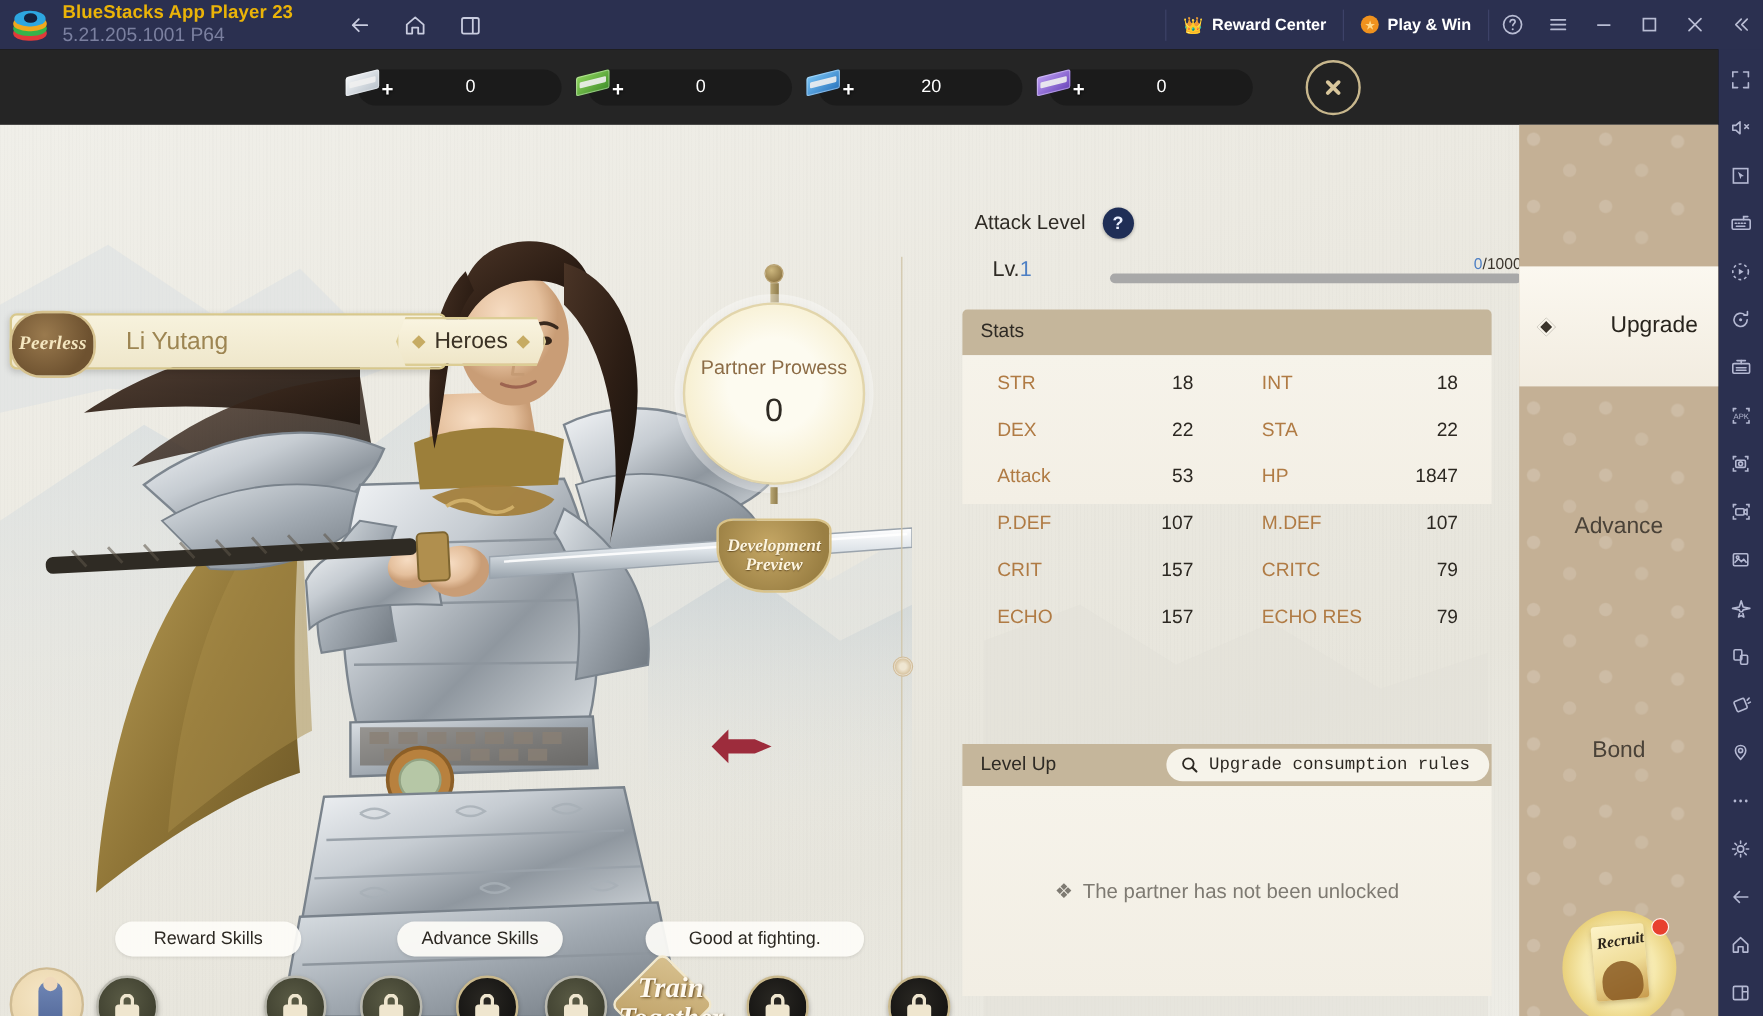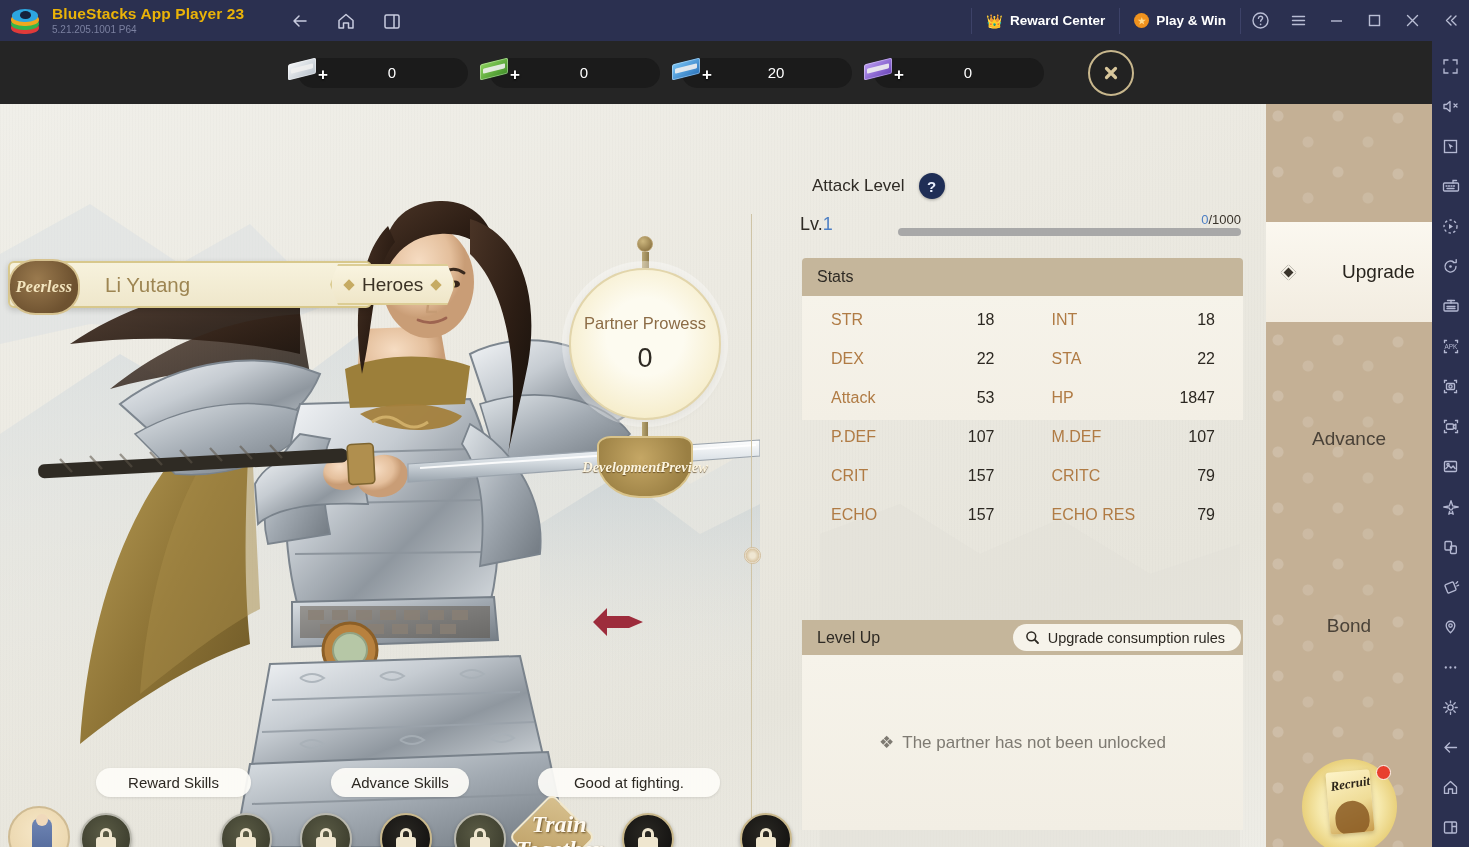--- a/index.html
+++ b/index.html
@@ -13,21 +13,21 @@
   }
   #bs-logo{ width:30px; height:30px; margin-left:10px; position:relative; flex:0 0 auto;}
   #bs-logo .l{ position:absolute; border-radius:50% 50% 46% 46%; }
   .l1{ width:28px;height:13px; background:#e03a3a; left:1px; top:15px;}
   .l2{ width:28px;height:13px; background:#35b44a; left:1px; top:11px;}
   .l3{ width:28px;height:13px; background:#f0a81e; left:1px; top:7px;}
   .l4{ width:26px;height:13px; background:#2da6e0; left:2px; top:3px;}
   .l5{ width:11px;height:8px;  background:#15213d; left:10px; top:5px; border-radius:50%;}
   #title-text{ margin-left:12px; line-height:1; }
   #title-main{ color:#eab308; font-size:15.5px; font-weight:bold; letter-spacing:.1px;}
-  #title-sub{ color:#7b80a0; font-size:10px; margin-top:3px;}
+  #title-sub{ color:#7b80a0; font-size:16px; margin-top:3px;}
   #nav-icons{ display:flex; align-items:center; margin-left:44px; gap:22px; }
   .navico{ width:24px;height:24px; display:flex;align-items:center;justify-content:center; cursor:pointer;}
   .navico svg{ stroke:#c9ccdf; fill:none; stroke-width:1.5; }
   #tb-right{ margin-left:auto; display:flex; align-items:center; height:41px; }
   .tb-sep{ width:1px;height:26px; background:#3d4268; }
   .promo{ display:flex;align-items:center; gap:7px; padding:0 14px; height:41px; cursor:pointer;}
   .promo span{ color:#fff; font-size:13.5px; font-weight:bold; }
   .crown{ font-size:14px; }
   .orangedot{ width:15px;height:15px;border-radius:50%;background:#f0921e; display:flex;align-items:center;justify-content:center;}
   .orangedot i{ color:#ffd98a; font-size:9px; font-style:normal; }
@@ -86,53 +86,53 @@
   #peerless span{ color:#f4e6bf; font-size:16px; font-style:italic; font-family:"Liberation Serif",serif; font-weight:bold; letter-spacing:.3px;}
   #heroname{ margin-left:95px; color:#9d8552; font-size:20.5px; font-family:"Liberation Sans",sans-serif;}
   #heroestab{ position:absolute; left:330px; top:160px; height:41px; padding:0 13px;
      background:linear-gradient(180deg,#f9f4e0,#efe6c8); border:2px solid #dccd95;
      display:flex;align-items:center;gap:9px; z-index:21;
      clip-path:polygon(8px 0,calc(100% - 8px) 0,100% 50%,calc(100% - 8px) 100%,8px 100%,0 50%);}
   #heroestab .dia{ width:8px;height:8px;background:#c6ab63; transform:rotate(45deg);}
   #heroestab span{ color:#3b3225; font-size:19px;}
 
   
-  #prowess{ position:absolute; left:565px; top:132px; width:160px; z-index:15; text-align:left;}
+  #prowess{ position:absolute; left:565px; top:116px; width:160px; z-index:15; text-align:left;}
   #pw-top{ width:16px;height:16px;border-radius:50%;background:radial-gradient(circle at 35% 30%,#cdb77e,#7d6536);
            margin:0 auto; border:1.5px solid #b9a271;}
   #pw-stem{ width:7px;height:16px;background:linear-gradient(90deg,#b9a775,#8f7c4c);margin:0 auto;}
   #pw-circle{ width:152px;height:152px;border-radius:50%; margin:0 auto;
       background:radial-gradient(circle at 50% 45%,#fdfbf0 35%,#f6edcb 75%,#eee0b5 100%);
       border:2px solid #e2d5ab; box-shadow:0 0 0 7px rgba(255,255,255,.35), 0 3px 10px rgba(0,0,0,.1);
       display:flex;flex-direction:column;align-items:center;justify-content:center;}
   #pw-label{ color:#8c6c46; font-size:16.5px; }
   #pw-val{ color:#2e2a23; font-size:27px; margin-top:10px;}
   #pw-stem2{ width:6px;height:14px;background:linear-gradient(90deg,#b9a775,#8f7c4c);margin:2px auto 0;}
-  #devprev{ width:96px;height:62px;margin:0 auto;
+  #devprev{ width:96px;height:62px;margin:12px auto;
      background:radial-gradient(circle at 45% 35%,#c5a765,#9a7f43 75%);
      border:2px solid #d9c38a; border-radius:14px 14px 44% 44%/10px 10px 60% 60%;
-     display:flex;align-items:center;justify-content:center;line-height:1.12;}
+     display:flex;flex-direction:column;align-items:center;justify-content:center;line-height:1.12;}
   #devprev span{ color:#fdf5df; font-size:14.5px; font-family:"Liberation Serif",serif; font-style:italic; font-weight:bold;
      text-shadow:0 1px 1px rgba(80,55,20,.7);}
 
   
   #divline{ position:absolute; left:751px; top:110px; width:1px; height:660px; background:#cfc4a6; z-index:5;}
   #ornament{ position:absolute; left:744px; top:443px; width:17px;height:17px; border-radius:50%;
      background:radial-gradient(circle,#efe6d2 25%, #d9c6a4 60%, #efeae0 70%);
      border:1px solid #d2bd9a; z-index:6;}
   #arrowmark{ position:absolute; left:585px; top:492px; width:62px;height:52px; z-index:6;}
 
   
   #panel{ position:absolute; left:800px; top:0; width:445px; height:743px; }
   #curlevel-row{ position:absolute; left:12px; top:69px; display:flex; align-items:center; gap:14px;}
   #curlevel-lbl{ color:#2f2b25; font-size:17px;}
   #help-icon{ width:26px;height:26px;border-radius:50%;background:#1f2e56;
      display:flex;align-items:center;justify-content:center;color:#eaf0ff;font-size:15px;font-weight:bold;cursor:pointer;
      box-shadow:0 1px 3px rgba(0,0,0,.3);}
-  #lvrow{ position:absolute; left:0; top:110px; width:433px; display:flex; align-items:flex-end;}
+  #lvrow{ position:absolute; left:27px; top:110px; width:433px; display:flex; align-items:flex-end;}
   #lvtext{ font-size:18px; color:#2f2b25; }
   #lvtext b{ color:#4d7fc4; font-weight:normal;}
   #xpbar{ position:absolute; left:98px; top:14px; width:343px; height:8px; border-radius:4px; background:#a8a8a8;}
   #xpnum{ position:absolute; right:0; top:-16px; font-size:13px; color:#3a342c;}
   #xpnum b{ color:#4d7fc4; font-weight:normal;}
 
   #stats-head{ position:absolute; left:2px; top:154px; width:441px; height:38px;
     background:#c5b69b; border-radius:4px 4px 0 0; display:flex;align-items:center;}
   #stats-head span{ margin-left:15px; color:#2e2a24; font-size:16px;}
   #stats-body{ position:absolute; left:2px; top:192px; width:441px; height:124px;
@@ -141,21 +141,21 @@
      display:grid; grid-template-columns:1fr 1fr; column-gap:0; row-gap:0;}
   .stat{ display:flex; align-items:center; height:39px; padding:0 28px 0 29px;}
   .stat .k{ color:#b07b44; font-size:16px;}
   .stat .v{ margin-left:auto; color:#2c2822; font-size:16px;}
 
   #lvup-head{ position:absolute; left:2px; top:516px; width:441px; height:35px;
     background:#c5b69b; display:flex;align-items:center;}
   #lvup-head>span{ margin-left:15px; color:#2e2a24; font-size:16px;}
   #rulesbtn{ margin-left:auto; margin-right:2px; height:27px; padding:0 16px 0 12px; border-radius:14px;
     background:#f6f3ea; display:flex;align-items:center;gap:8px;cursor:pointer;}
-  #rulesbtn span{ color:#2c2822; font-size:14.5px;}
+  #rulesbtn span{ color:#2c2822; font-size:14.5px;font-family:Liberation Mono, monospace;}
   #lvup-body{ position:absolute; left:2px; top:551px; width:441px; height:175px;
     background:linear-gradient(180deg,#f6f3ea,#f2eee4);}
   #nopartner{ position:absolute; left:2px; top:551px; width:441px; height:175px;
     display:flex;align-items:center;justify-content:center; gap:8px;}
   #nopartner span{ color:#7e7a72; font-size:17px;}
   .flower{ color:#9c978c; font-size:14px;}
 
   
   #gsidebar{ position:absolute; left:1266px; top:0; width:166px; height:743px;
      background:#c4b095;

